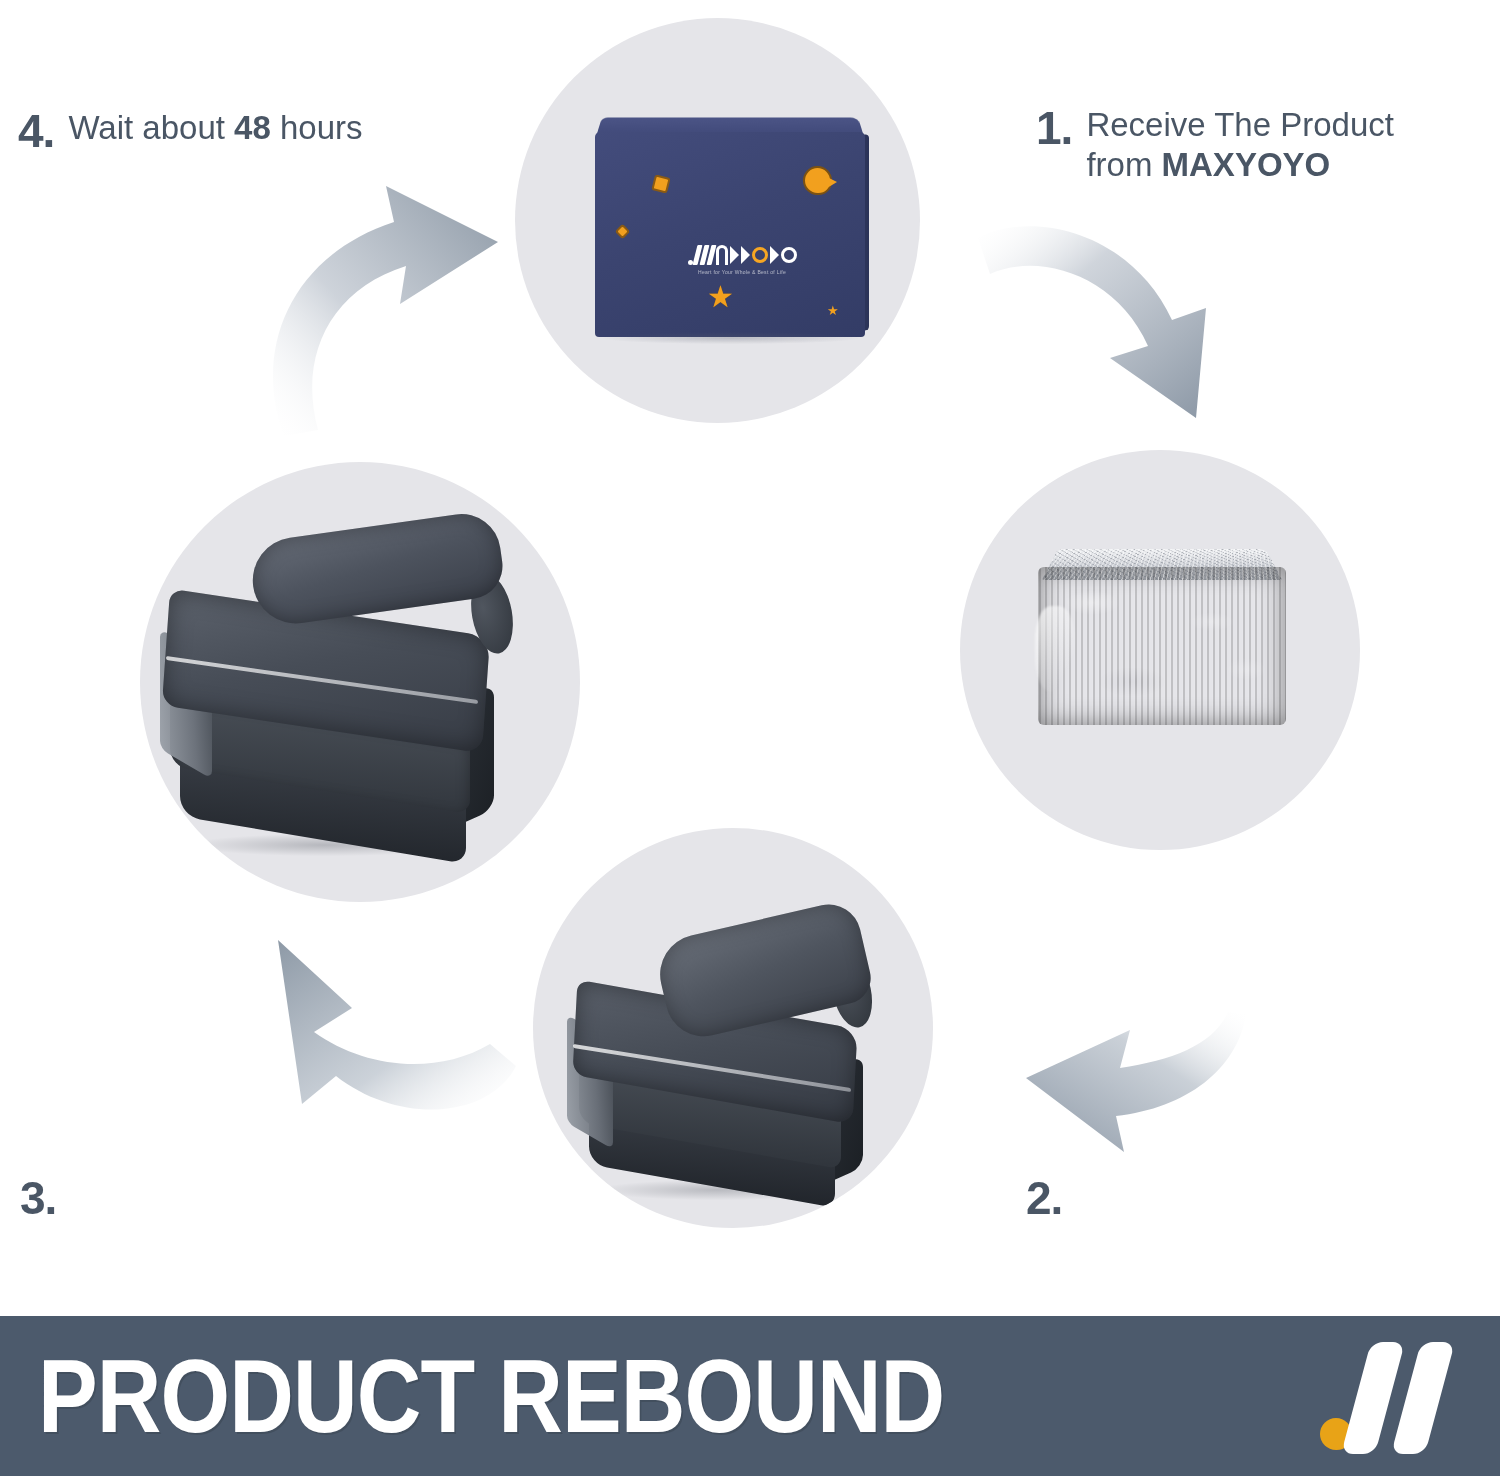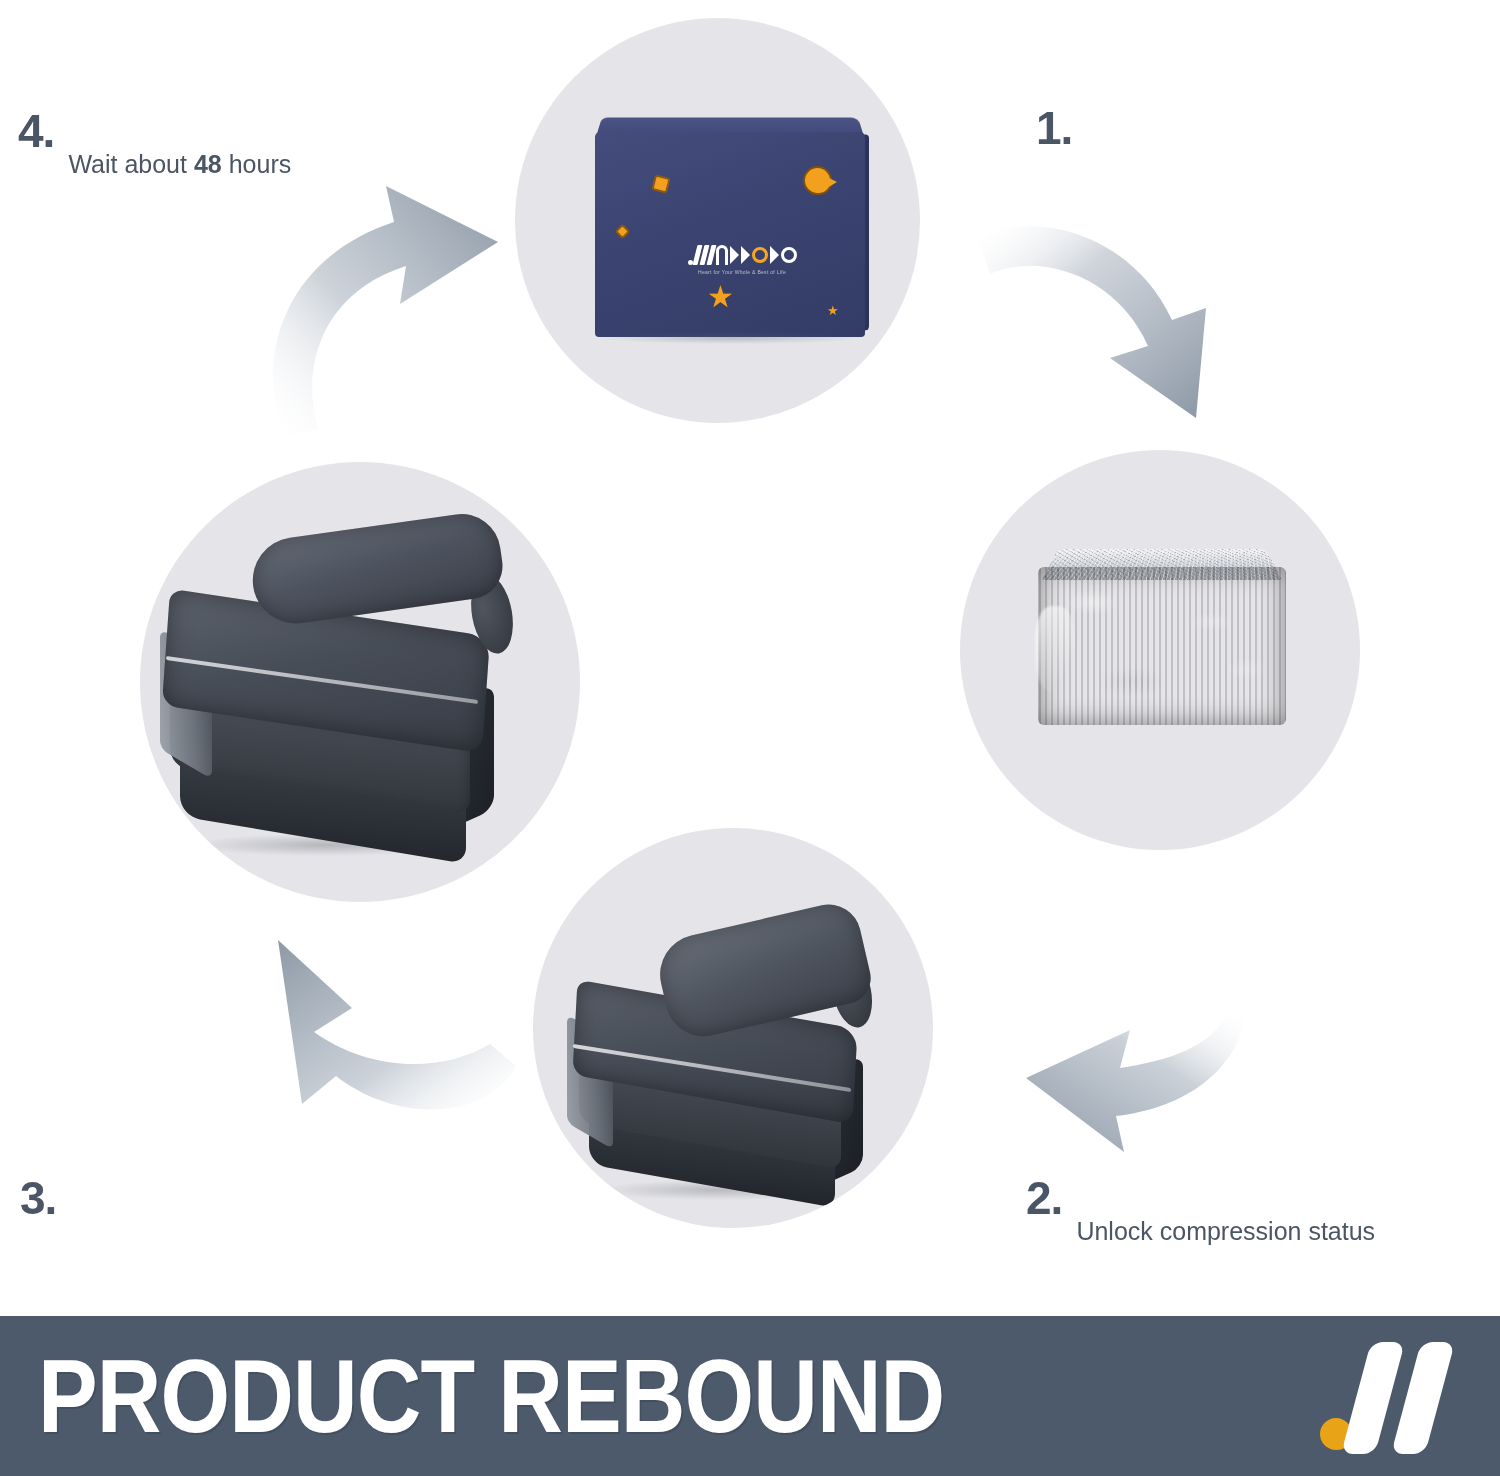--- a/index.html
+++ b/index.html
@@ -226,21 +226,21 @@
 
   
   .arrow { position:absolute; }
 
   
   .step-label { position:absolute; color:#4a5665; }
   .step-num {
     font-weight:bold; font-size:46px; line-height:1;
     letter-spacing:-1px; vertical-align:-2px;
   }
-  .step-text { font-size:25px; line-height:1.22; font-weight:300;margin-top:41px; }
+  .step-text { font-size:33px; line-height:1.22; font-weight:300; }
   .step-text b { font-weight:bold; }
   .lbl-row { display:flex; align-items:flex-start; gap:14px; }
 
   #label-1 { left:1036px; top:105px; width:430px; }
   #label-2 { left:1026px; top:1175px; width:440px; }
   #label-3 { left:20px;   top:1175px; width:390px; }
   #label-4 { left:18px;   top:108px;  width:470px; }
   #label-4 .step-text, #label-1 .step-text { white-space:normal; }
 
   
@@ -396,27 +396,27 @@
       <div class="f-seat-top cord tuft"></div>
       <div class="f-piping"></div>
       <div class="f-bolster-cap"></div>
       <div class="f-bolster cord tuft"></div>
     </div>
   </div>
 
   <div class="step-label" id="label-1">
     <div class="lbl-row">
       <span class="step-num">1.</span>
+      <span class="step-text"><span>Receive The Product from </span><b>MAXYOYO</b></span>
     </div>
   </div>
 
   <div class="step-label" id="label-2">
     <div class="lbl-row">
       <span class="step-num">2.</span>
-      <span class="step-text">Unlock compression status</span>
     </div>
   </div>
 
   <div class="step-label" id="label-3">
     <div class="lbl-row">
       <span class="step-num">3.</span>
     </div>
   </div>
 
   <div class="step-label" id="label-4">

